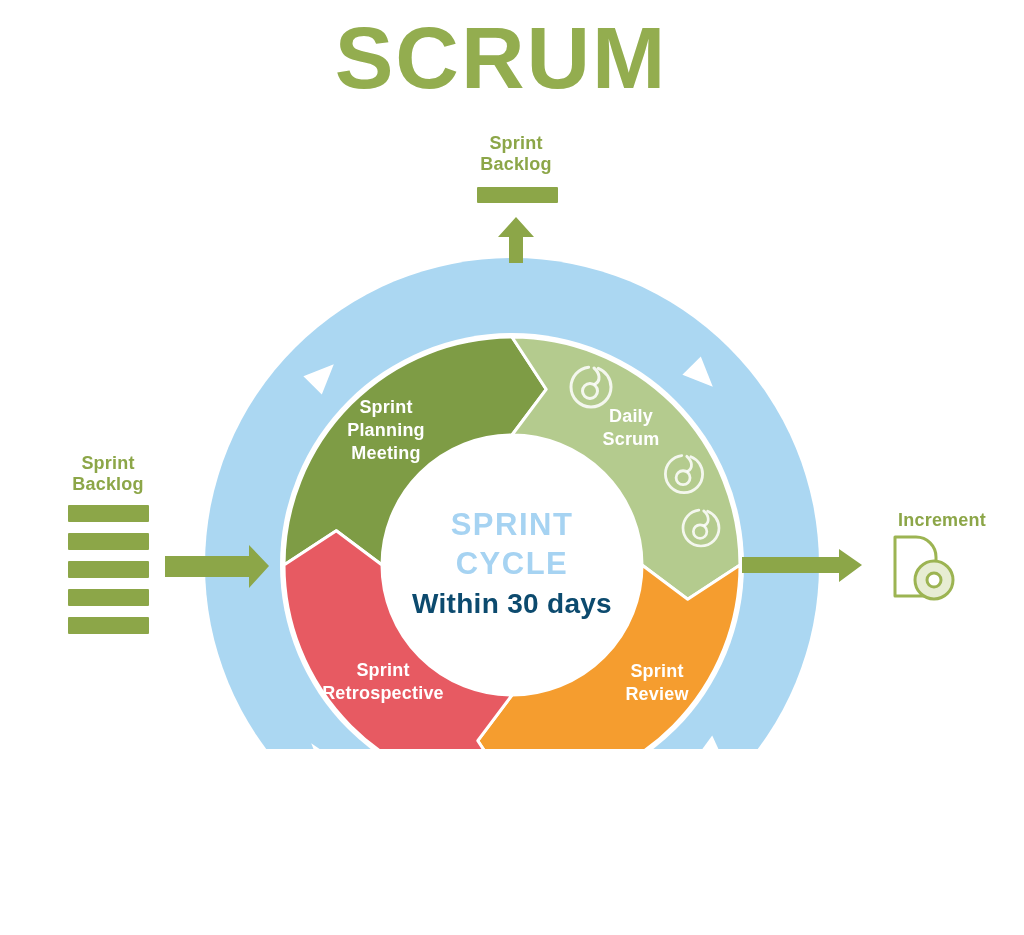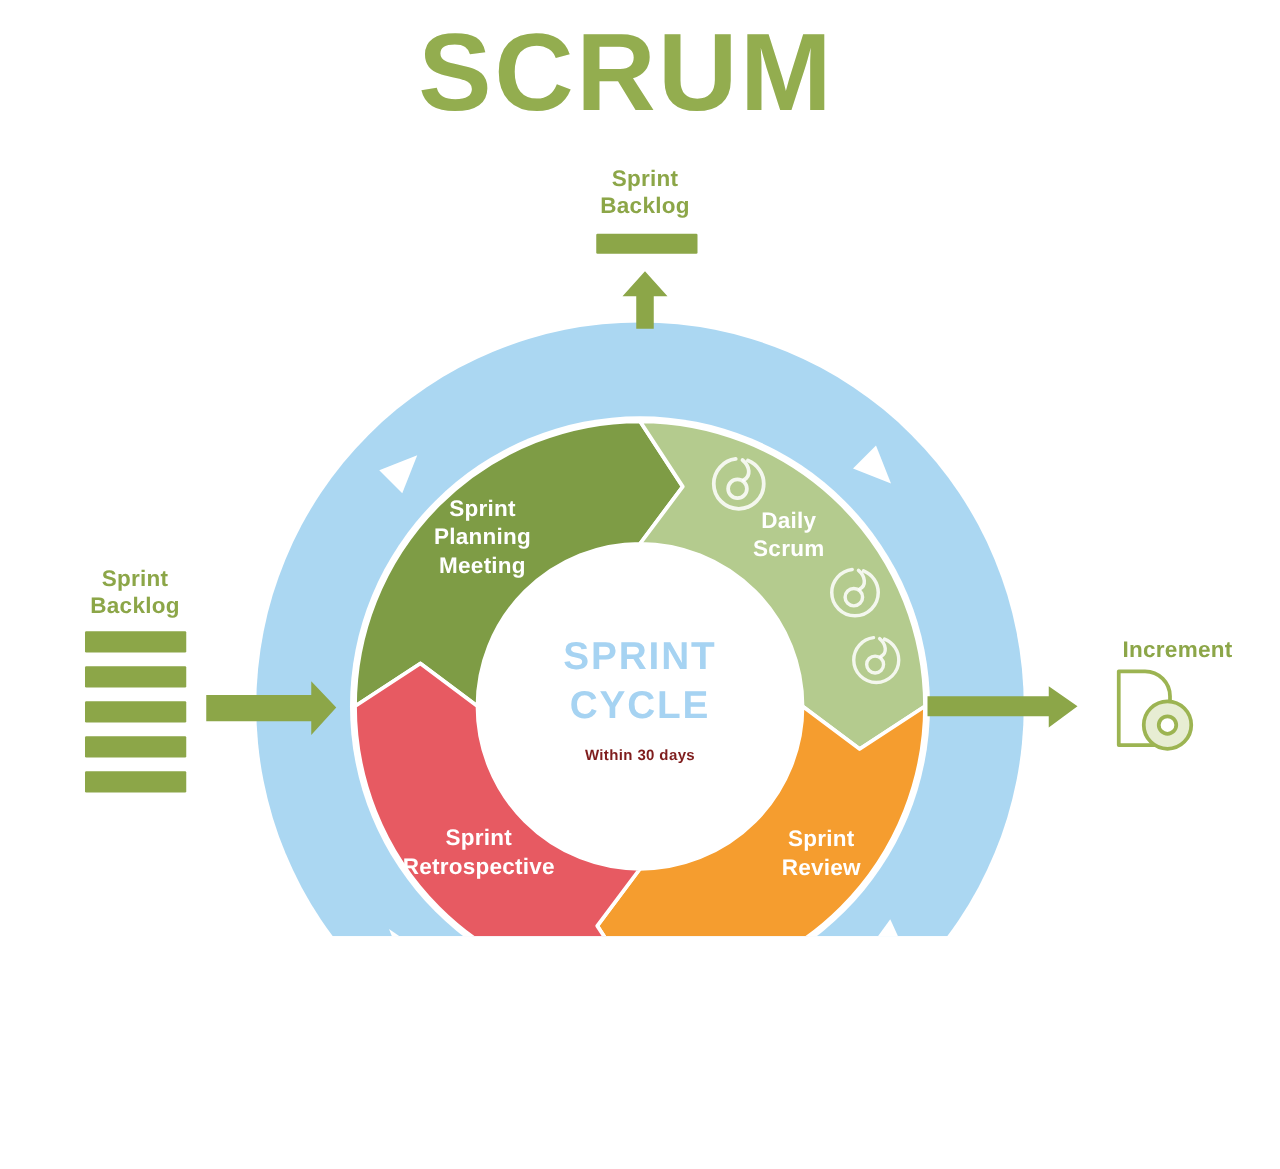--- a/index.html
+++ b/index.html
@@ -14,21 +14,21 @@
   .flow-label{
     font-size:18px;font-weight:bold;color:#8CA648;line-height:21px;letter-spacing:.2px;
   }
   .quad-label{
     font-size:18px;font-weight:bold;color:#fff;line-height:23px;letter-spacing:.2px;
   }
   .center-title{
     font-size:31px;font-weight:bold;color:#A6D3F2;letter-spacing:1.5px;line-height:39px;
   }
   .center-subtitle{
-    font-size:12px;font-weight:bold;color:#7f1d1d;letter-spacing:.3px;
+    font-size:28px;font-weight:bold;color:#0c4a6e;letter-spacing:.3px;
   }
   svg{position:absolute;left:0;top:0;}
 </style>
 </head>
 <body>
 
 <div class="stage">
 
   <svg width="1024" height="935" viewBox="0 0 1024 935">
 

